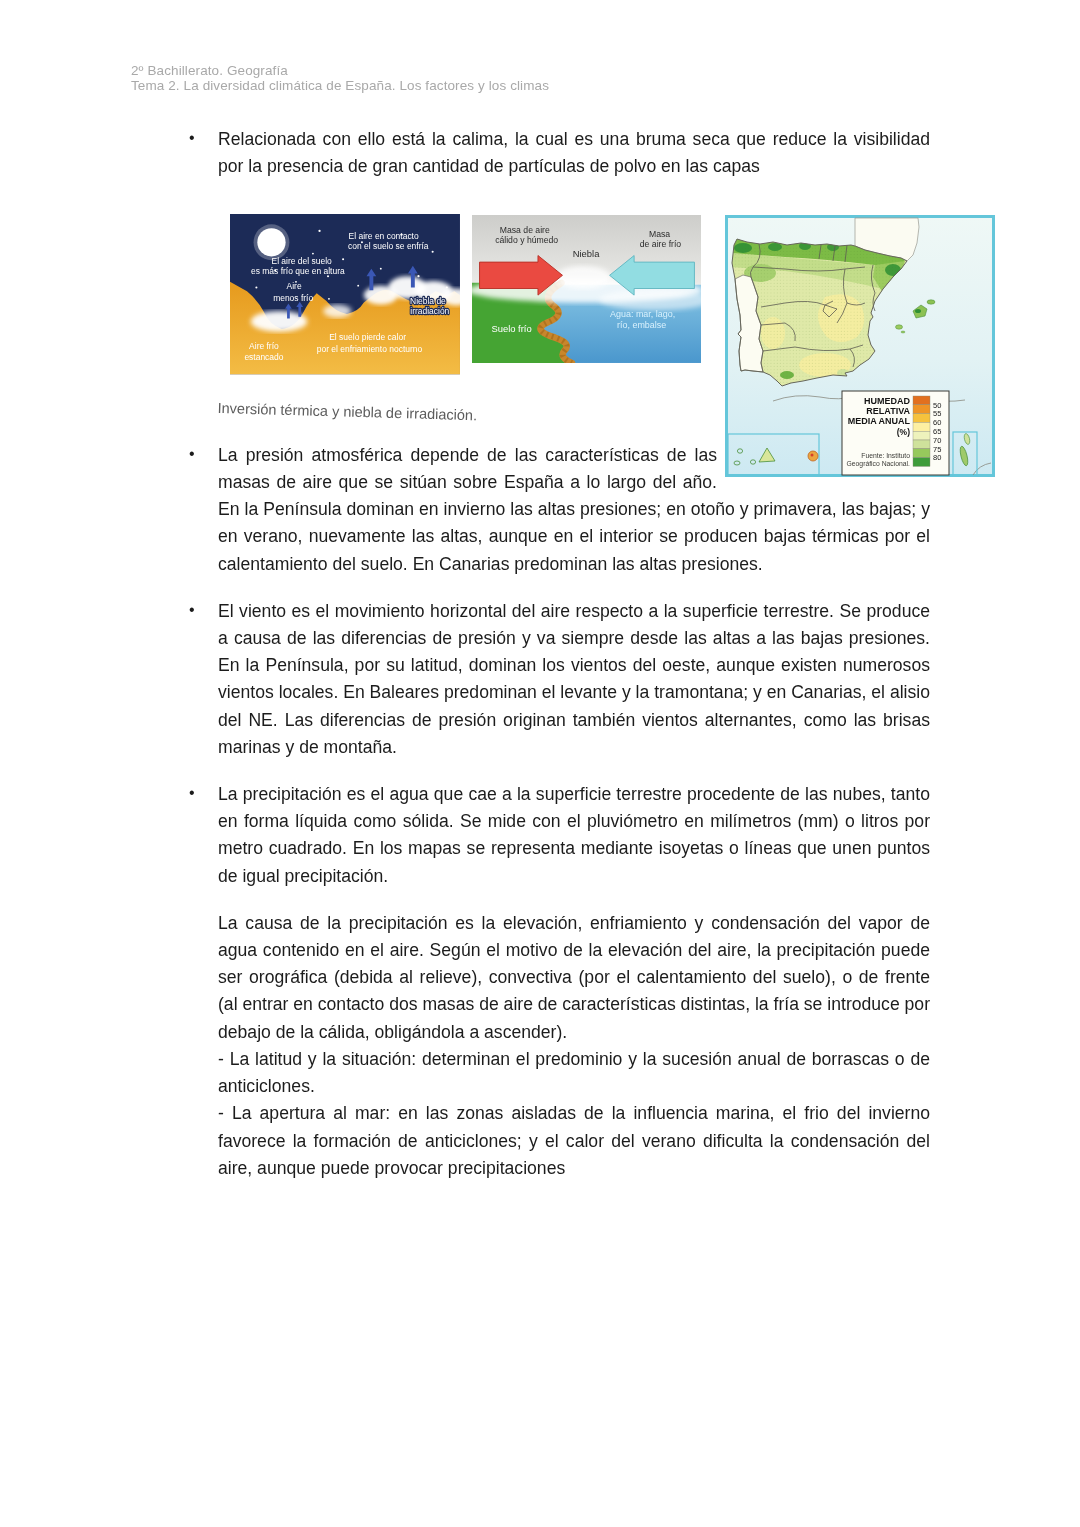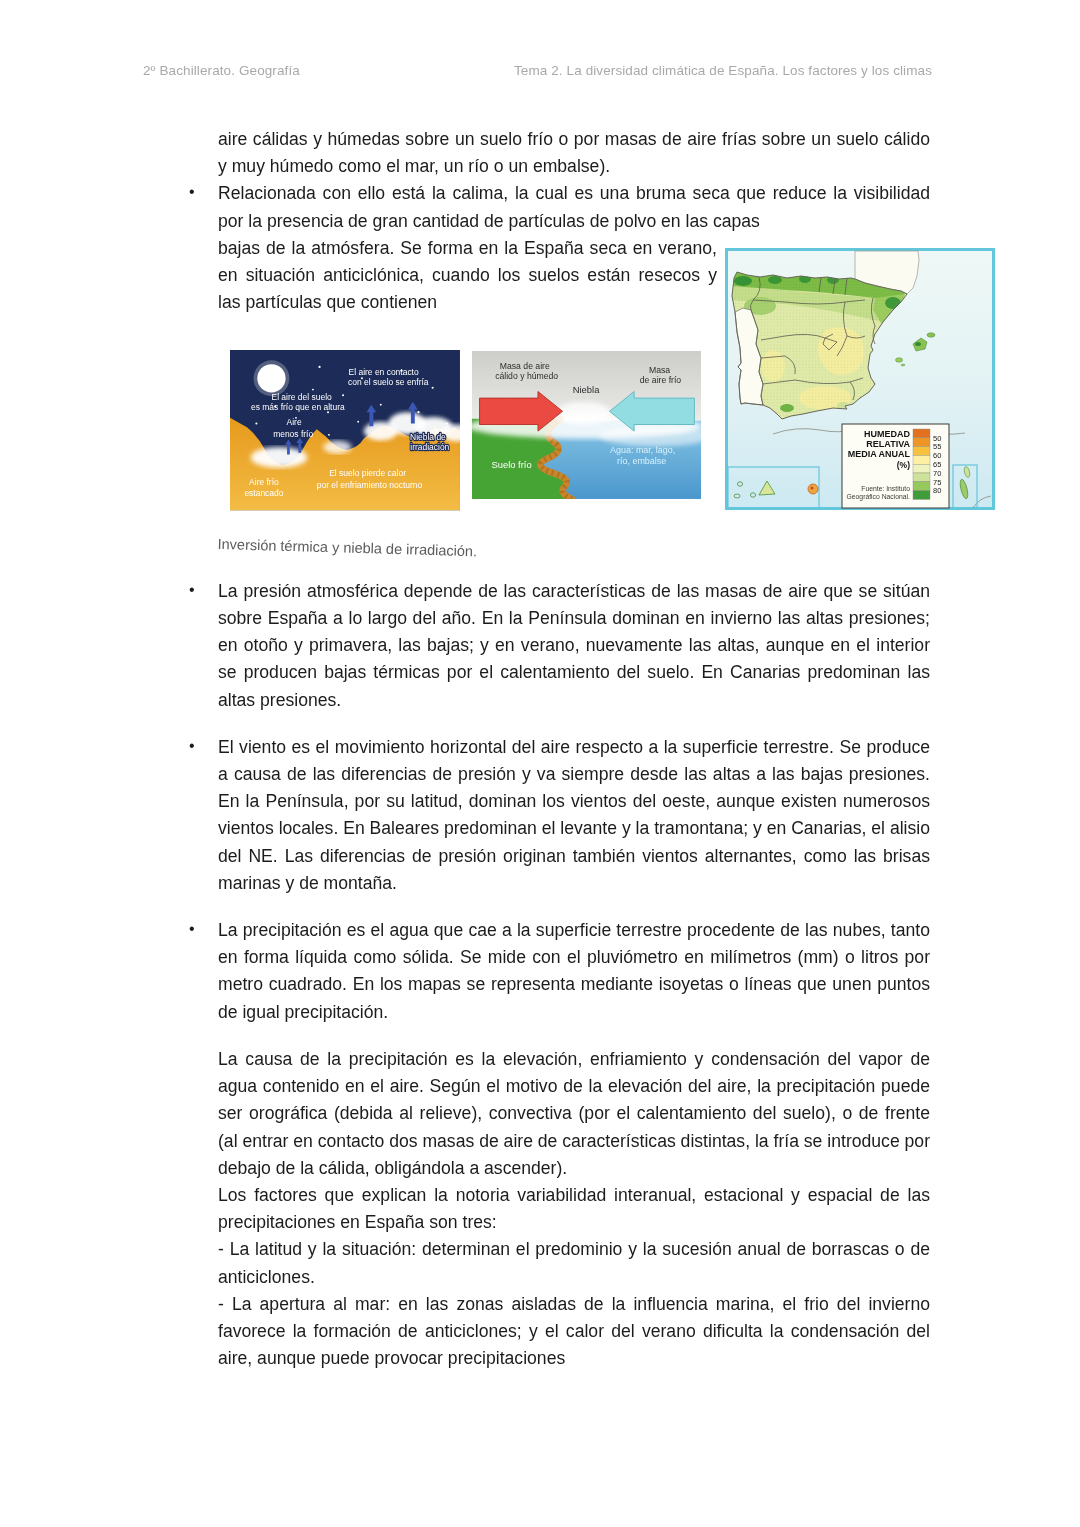--- a/index.html
+++ b/index.html
@@ -1,23 +1,23 @@
 <!DOCTYPE html>
 <html><head>
 <meta charset="utf-8">
 <style>
   html,body{margin:0;padding:0}
   body{
     width:1080px;height:1527px;position:relative;overflow:hidden;
     background:#ffffff;font-family:"Liberation Sans",sans-serif;color:#1c1c1c;
   }
   .header{
-    position:absolute;top:63px;left:143px;width:789px;
-    display:flex;justify-content:space-between;
-    font-size:13.5px;color:#a9a9a9;letter-spacing:.1px;
+    position:absolute;top:63px;left:131px;width:789px;
+    display:flex;justify-content:center;
+    font-size:13.5px;color:#a9a9a9;letter-spacing:.1px;flex-direction:column;
   }
   .main{
     position:absolute;top:126px;left:218px;width:712px;
     font-size:17.6px;line-height:27.2px;text-align:justify;
   }
   .main p{margin:0}
   .b{font-weight:400}
   .intro{margin-bottom:17px}
   .li{position:relative;margin-bottom:20px}
   .li .marker{position:absolute;left:-29px;top:-2px;font-size:16px}
@@ -38,21 +38,20 @@
 </head>
 <body>
 
 <div class="header">
   <span>2º Bachillerato. Geografía</span>
   <span>Tema 2. La diversidad climática de España. Los factores y los climas</span>
 </div>
 
 <div class="main">
 
-  <p class="intro">aire cálidas y húmedas sobre un suelo frío o por masas de aire frías sobre un suelo cálido y muy húmedo como el mar, un río o un embalse).</p>
 
   <div class="li">
     <span class="marker">•</span>
     <p><span>Relacionada con ello está la </span><span class="b">calima</span><span>, la cual es una bruma seca que reduce la visibilidad por la presencia de gran cantidad de partículas de polvo en las capas</span></p>
     <div>
 
       <figure class="map-fig">
         <svg viewBox="0 0 270 262" width="270" height="262">
           <defs>
             <linearGradient id="sea" x1="0" y1="0" x2="0" y2="1">
@@ -161,21 +160,20 @@
               <text x="208" y="227.7">70</text>
               <text x="208" y="236.5">75</text>
               <text x="208" y="245.3">80</text>
             </g>
             <text x="185" y="243" text-anchor="end" font-size="6.8" fill="#3c3c38">Fuente: Instituto</text>
             <text x="185" y="251" text-anchor="end" font-size="6.8" fill="#3c3c38">Geográfico Nacional.</text>
           </g>
         </svg>
       </figure>
 
-      <p>bajas de la atmósfera. Se forma en la España seca en verano, en situación anticiclónica, cuando los suelos están resecos y las partículas que contienen</p>
 
       <div class="diagrams">
 
         <figure class="fig-night">
           <svg viewBox="0 0 244 170" width="244" height="170">
             <defs>
               <linearGradient id="ground" x1="0" y1="0" x2="0" y2="1">
                 <stop offset="0" stop-color="#e69a1d"></stop>
                 <stop offset="1" stop-color="#f3bc45"></stop>
               </linearGradient>
@@ -298,19 +296,18 @@
     <p><span>El </span><span class="b">viento</span><span> es el movimiento horizontal del aire respecto a la superficie terrestre. Se produce a causa de las diferencias de presión y va siempre desde las altas a las bajas presiones. En la Península, por su latitud, dominan los vientos del oeste, aunque existen numerosos vientos locales. En Baleares predominan el levante y la tramontana; y en Canarias, el alisio del NE. Las diferencias de presión originan también vientos alternantes, como las brisas marinas y de montaña.</span></p>
   </div>
 
   <div class="li">
     <span class="marker">•</span>
     <p><span>La </span><span class="b">precipitación</span><span> es el agua que cae a la superficie terrestre procedente de las nubes, tanto en forma líquida como sólida. Se mide con el pluviómetro en milímetros (mm) o litros por metro cuadrado. En los mapas se representa mediante isoyetas o líneas que unen puntos de igual precipitación.</span></p>
   </div>
 
   <p class="para"><span>La </span><span class="b">causa</span><span> de la precipitación es la elevación, enfriamiento y condensación del vapor de agua contenido en el aire. Según el </span><span class="b">motivo</span><span> de la elevación del aire, la precipitación puede ser </span><span class="b">orográfica</span><span> (debida al relieve), </span><span class="b">convectiva</span><span> (por el calentamiento del suelo), o </span><span class="b">de frente</span><span> (al entrar en contacto dos masas de aire de características distintas, la fría se introduce por debajo de la cálida, obligándola a ascender).</span></p>
 
-  <p class="para">Los factores que explican la notoria variabilidad interanual, estacional y espacial de las precipitaciones en España son tres:</p>
 
   <p class="sub"><span>- La </span><span class="b">latitud y la situación</span><span>: determinan el predominio y la sucesión anual de borrascas o de anticiclones.</span></p>
 
   <p class="sub"><span>- La </span><span class="b">apertura al mar</span><span>: en las zonas aisladas de la influencia marina, el frio del invierno favorece la formación de anticiclones; y el calor del verano dificulta la condensación del aire, aunque puede provocar precipitaciones</span></p>
 
 </div>
 
 </body></html>

